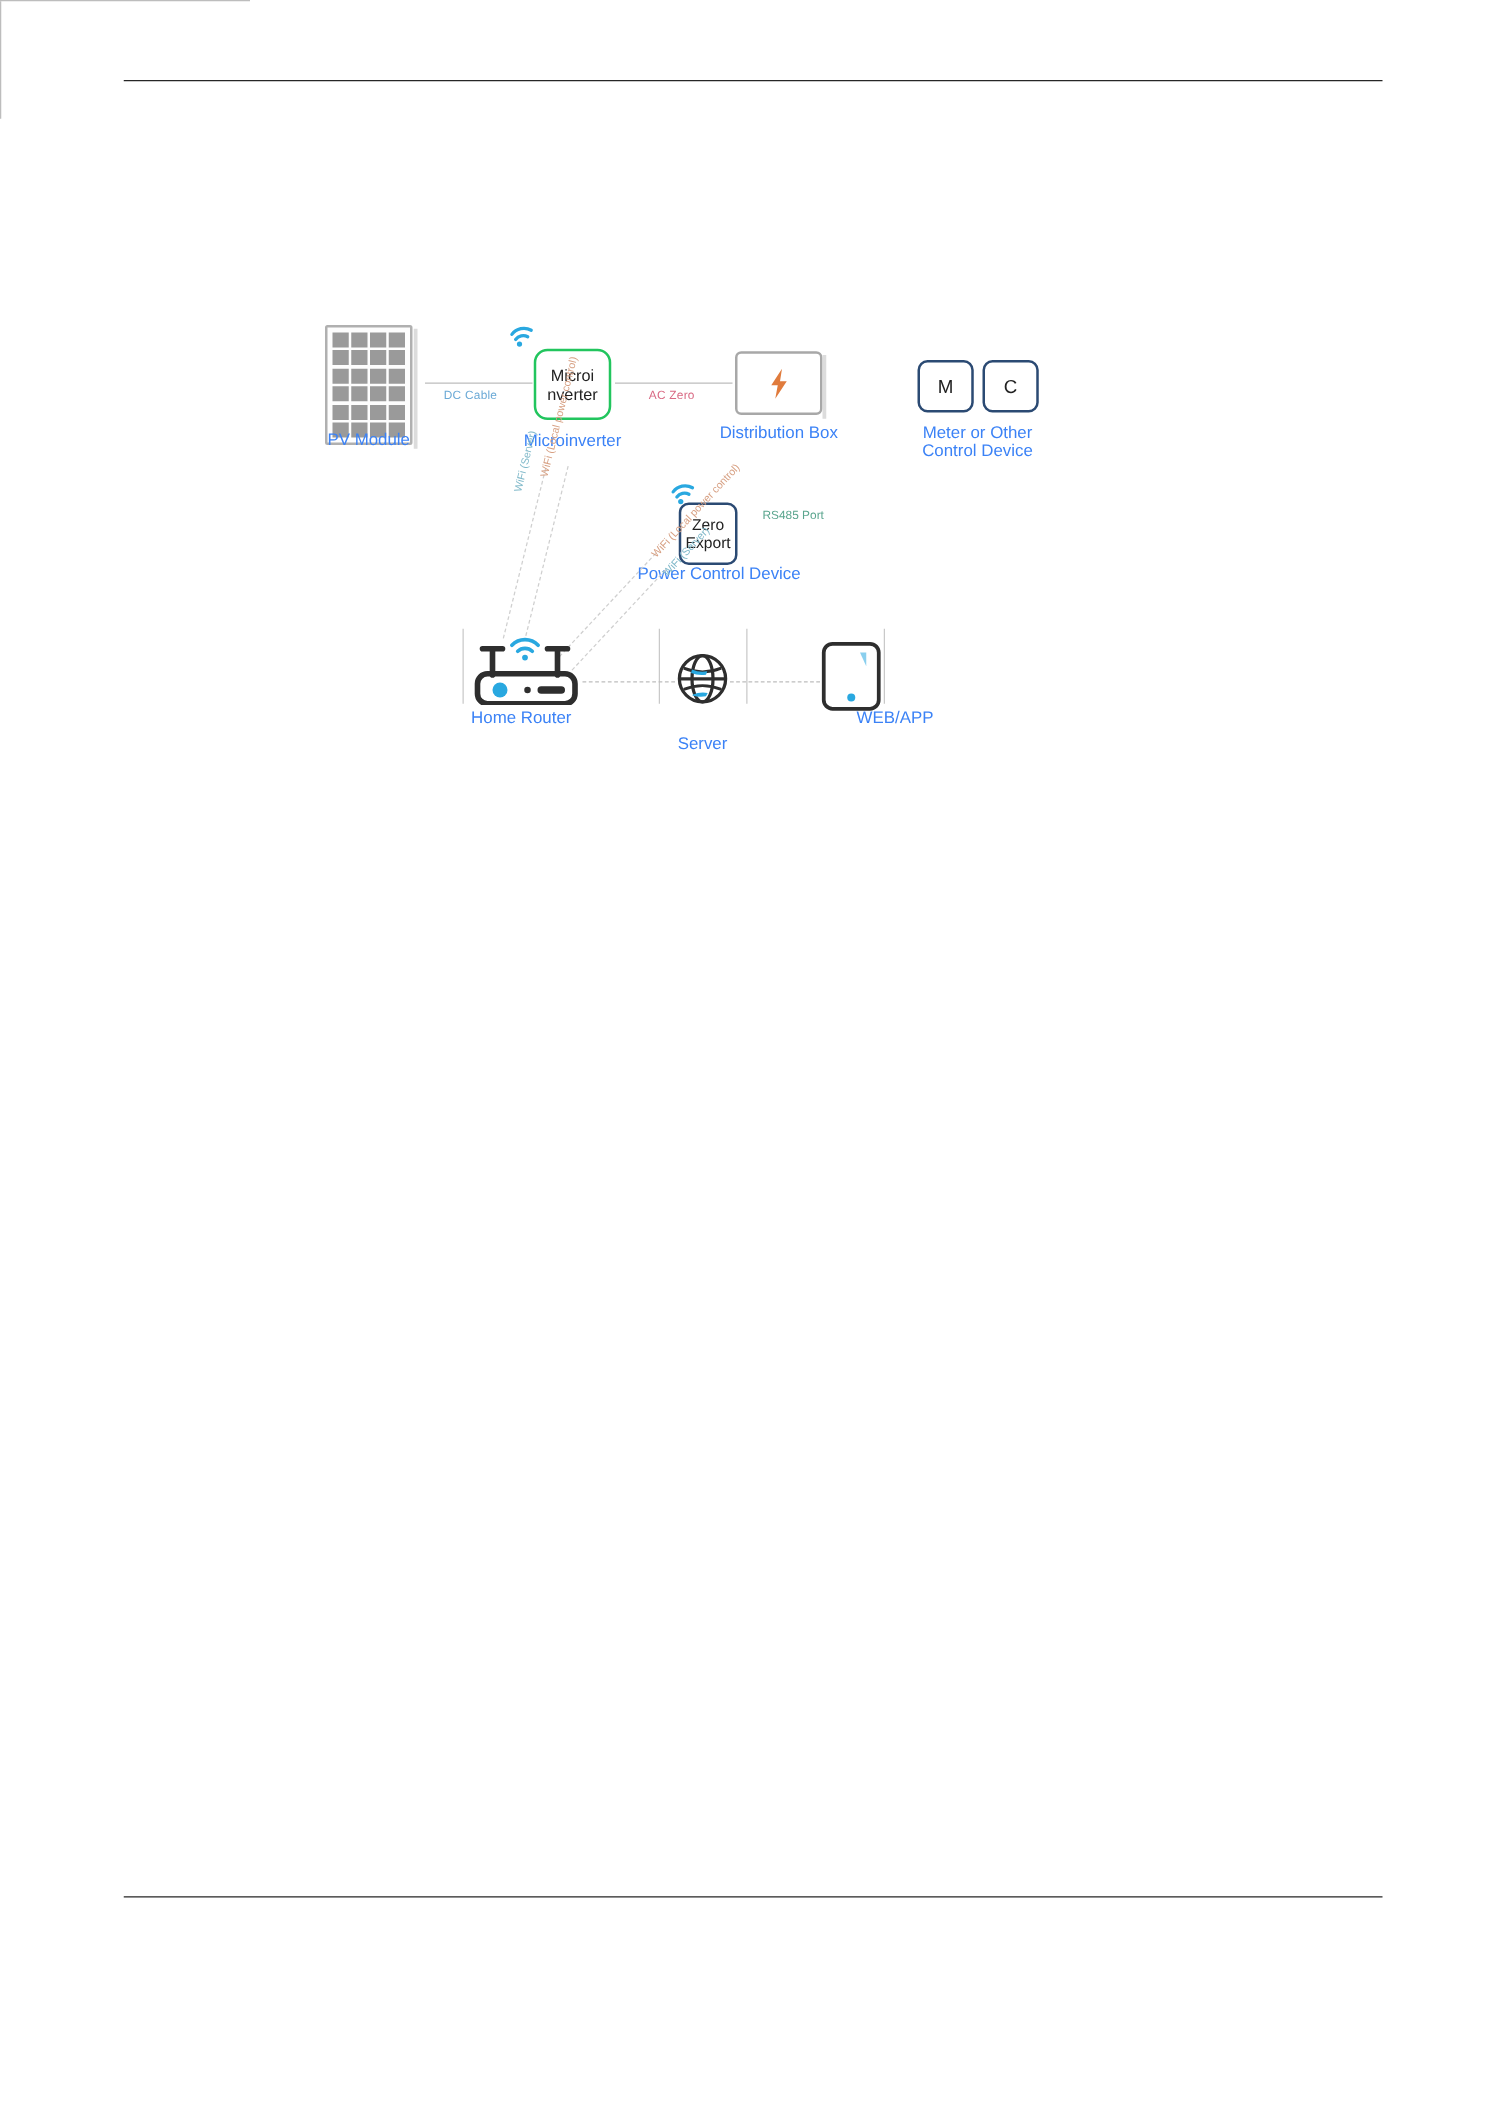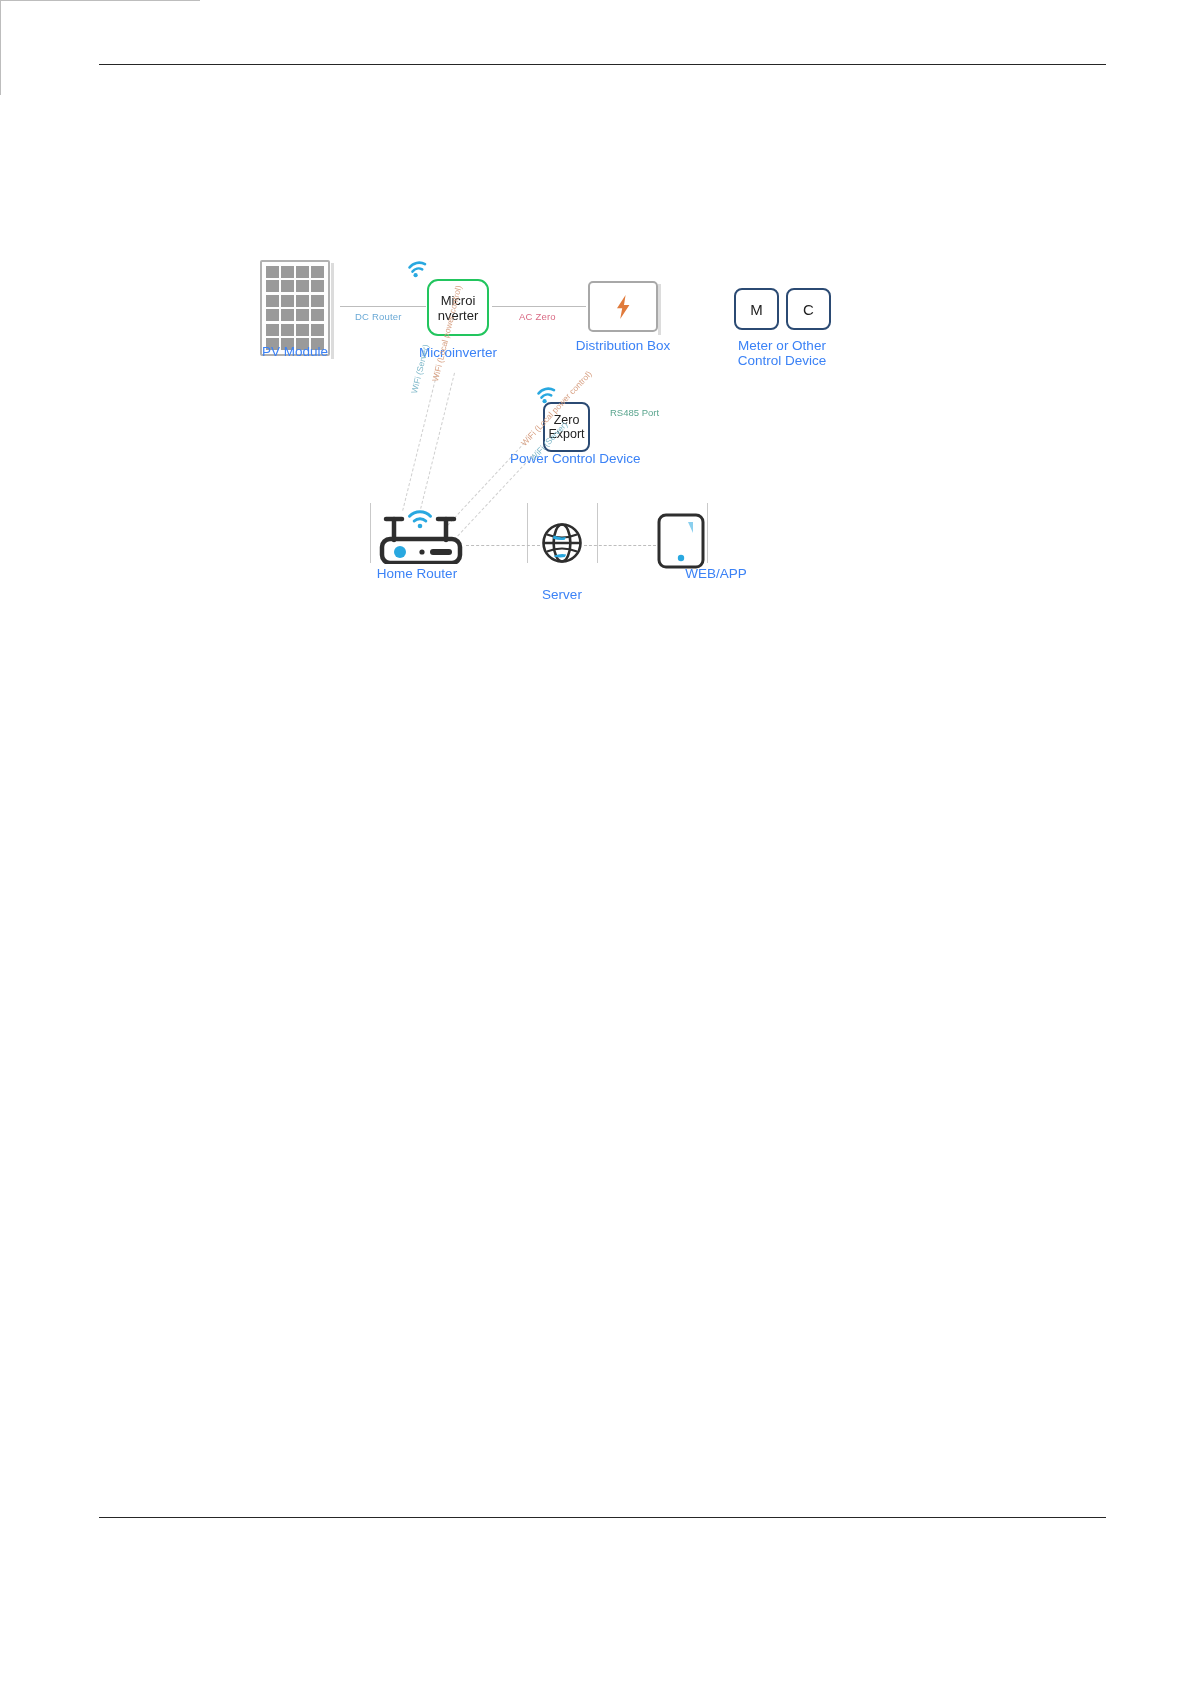--- a/index.html
+++ b/index.html
@@ -147,21 +147,21 @@
       <div class="pv-cell"></div>
         <div class="pv-cell"></div>
         <div class="pv-cell"></div>
         <div class="pv-cell"></div>
     </div>
   </div>
   <div id="pv-shadow" style="position:absolute"></div>
   <div id="cap-pv" class="caption">PV Module</div>
 
   <div id="dc-cable-line" class="cable"></div>
-  <div id="dc-cable-label" class="cable-label">DC Router</div>
+  <div id="dc-cable-label" class="cable-label">DC Cable</div>
 
   <svg id="wifi-microinverter" class="wifi" width="22" height="18" viewBox="0 0 22 18">
     <g fill="none" stroke="#29a8e0" stroke-width="2.6" stroke-linecap="round">
       <path d="M2.5 7.5 A12 12 0 0 1 18 4.2"></path>
       <path d="M5.5 11.6 A7.6 7.6 0 0 1 15.2 9.4"></path>
     </g>
     <circle cx="8.6" cy="15.2" r="2.1" fill="#29a8e0"></circle>
   </svg>
   <div id="microinverter-box" class="node">
     <span>Microi</span>

